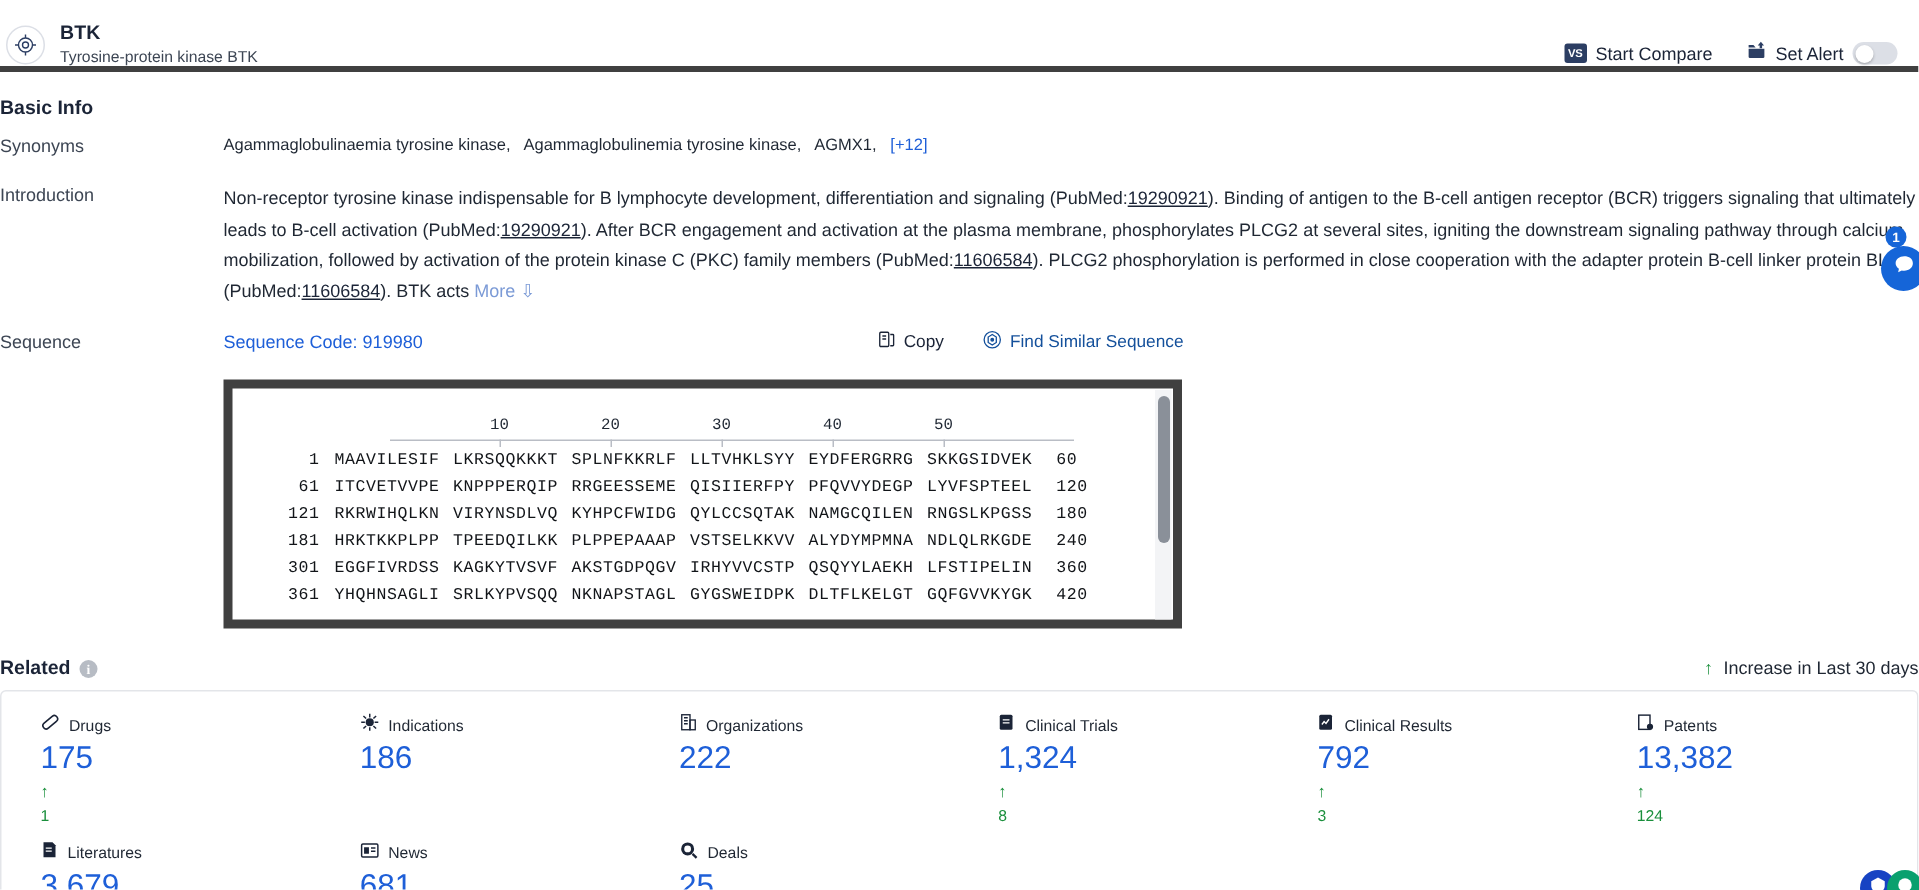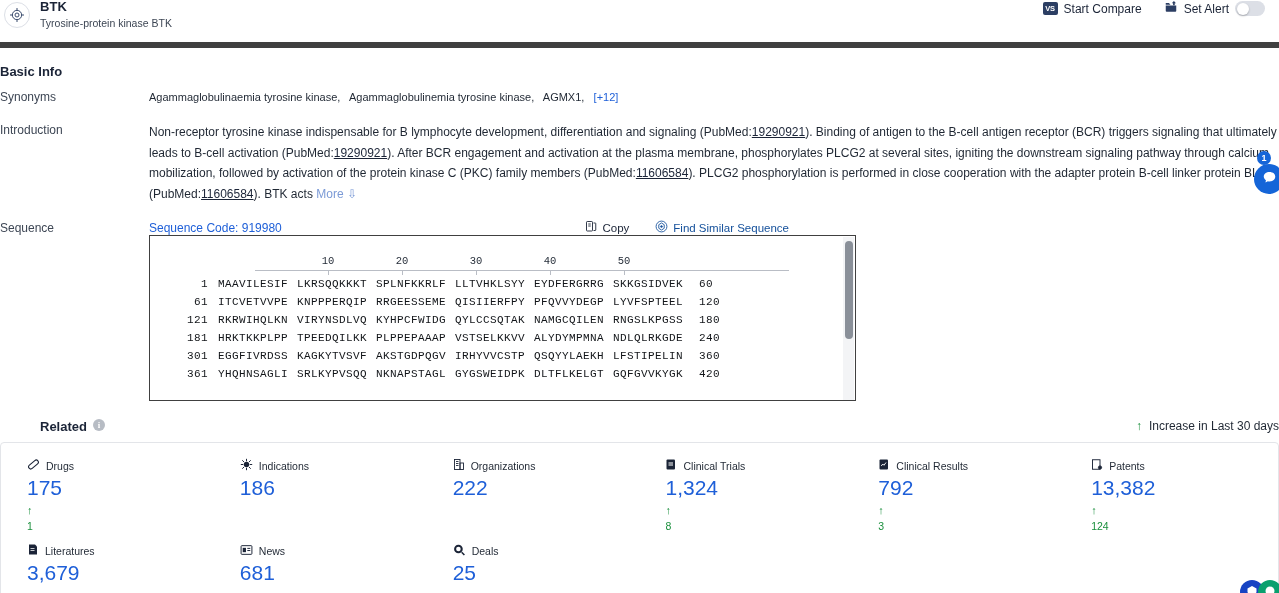--- a/index.html
+++ b/index.html
@@ -10,23 +10,23 @@
     background: #ffffff;
     font-family: "Liberation Sans", sans-serif;
     color: #1f2733;
   }
 
   
   .header {
     position: relative;
     height: 48px;
     background: #ffffff;
-    border-bottom: 6px solid #404040;
-    display: flex;
-    align-items: flex-start;
+    border-bottom: 4px solid #404040;
+    display: flex;
+    align-items: flex-end;
     padding: 0 8px 0 0;
   }
   .hdr-left {
     display: flex;
     align-items: center;
     gap: 10px;
     padding-left: 4px;
   }
   .target-badge {
     width: 26px; height: 26px;
@@ -147,24 +147,24 @@
   }
   .seq-tool {
     display: flex; align-items: center; gap: 5px;
     font-size: 11.5px;
     color: #1b2437;
     cursor: pointer;
   }
   .seq-tool.blue { color: #14509b; }
 
   .seq-box {
-    margin-top: 0;
-    width: 707px;
+    margin-top: 17px;
+    width: 639px;
     height: 166px;
-    border: 1px solid #404040;
+    border: 6px solid #404040;
     background: #fff;
     position: relative;
     overflow: hidden;
   }
   .seq-inner {
     padding: 10px 0 0 0;
     font-family: "Liberation Mono", monospace;
     font-size: 11px;
   }
   .ruler {
@@ -223,23 +223,22 @@
     top: 4px; left: 1.5px;
     width: 8px;
     height: 98px;
     border-radius: 4px;
     background: #8a9099;
   }
 
   
   .related-hd {
     display: flex;
-    align-items: flex-start;
+    align-items: flex-end;
     padding: 18px 0 8px 0;
-    margin-left: 40px;
   }
   .related-title {
     font-size: 13px; font-weight: bold; color: #1b2437;
   }
   .info-dot {
     width: 12px; height: 12px;
     border-radius: 50%;
     background: #b7bcc4;
     color: #fff;
     font-size: 9px;

